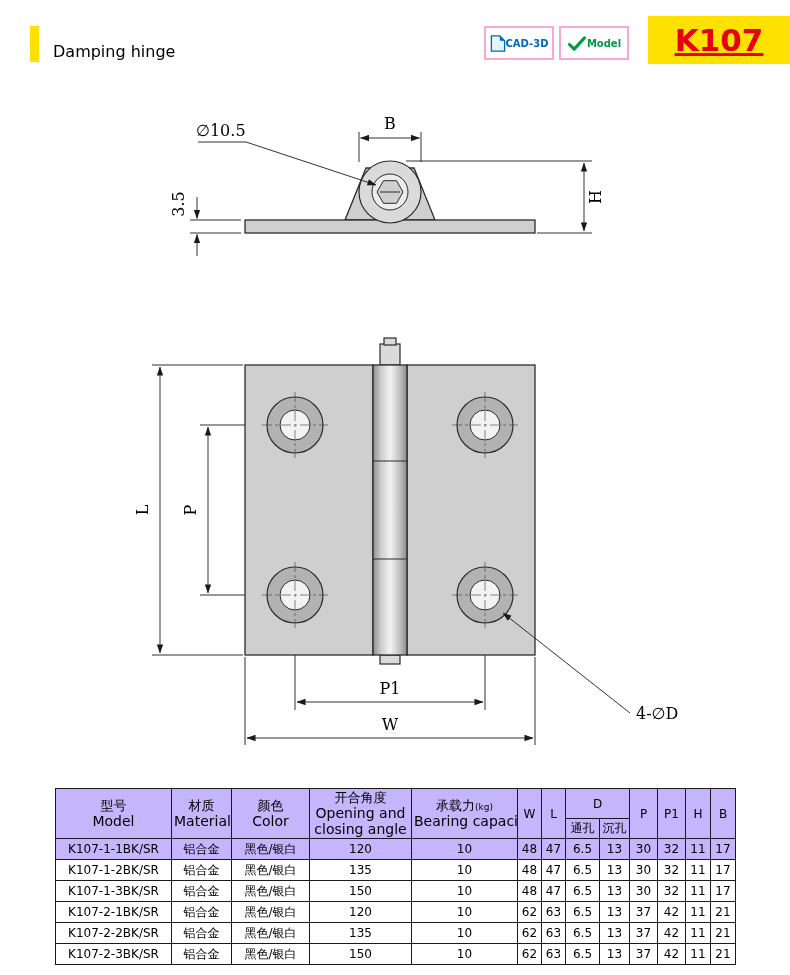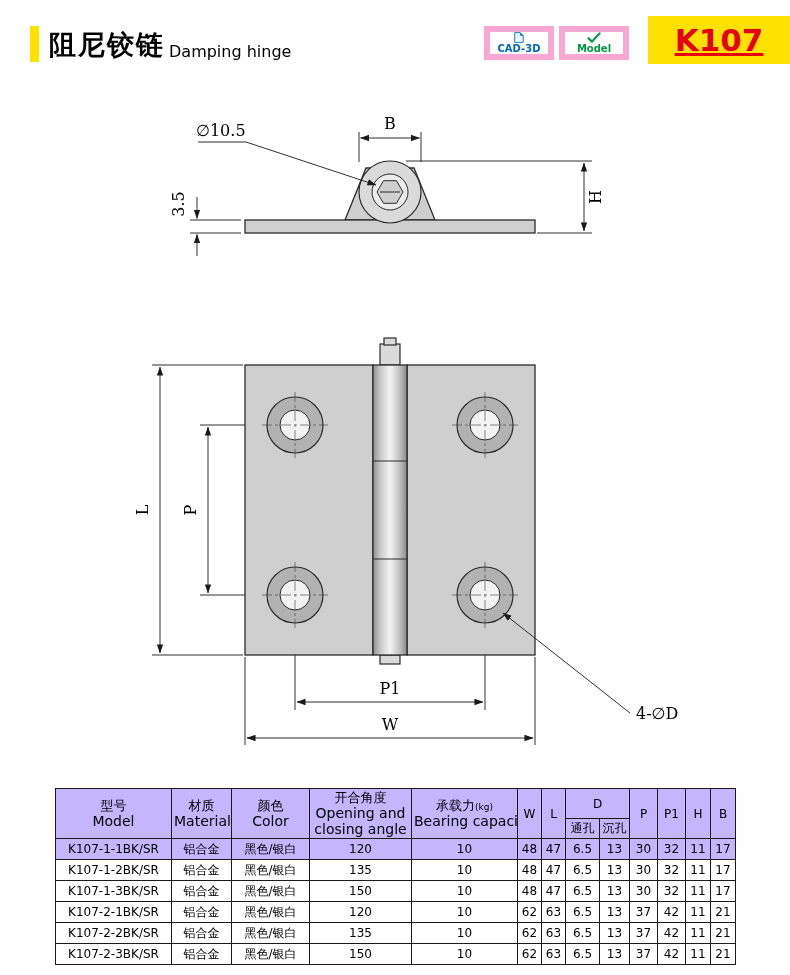--- a/index.html
+++ b/index.html
@@ -7,22 +7,22 @@
   body { font-family:"DejaVu Sans","Liberation Sans",sans-serif; color:#000; }
   .page { position:relative; width:790px; height:975px; background:#fff; overflow:hidden; }
 
   
   .hdr { position:absolute; top:0; left:0; width:790px; height:90px; }
   .title-block { position:absolute; left:30px; top:26px; display:flex; align-items:center; }
   .accent { width:9px; height:36px; background:#ffe100; margin-right:10px; }
   .title-zh { font-size:27px; font-weight:bold; letter-spacing:2px; line-height:1; }
   .title-en { font-size:16px; margin-left:4px; align-self:flex-end; padding-bottom:1px; }
   .badges { position:absolute; left:484px; top:26px; display:flex; gap:5px; }
-  .badge { width:70px; height:34px; border:6px solid #f9a8d4; background:#fff;
-           display:flex; flex-direction:column; align-items:center; justify-content:center; }
+  .badge { width:70px; height:34px; border:2px solid #f9a8d4; background:#fff;
+           display:flex; flex-direction:row; align-items:center; justify-content:center; }
   .badge .lbl { font-size:10px; font-weight:bold; line-height:1.1; }
   .badge.cad .lbl { color:#0068b7; }
   .badge.rohs .lbl { color:#009944; }
   .code { position:absolute; right:0; top:16px; width:142px; height:48px; background:#ffe100;
           color:#e60012; font-size:31px; font-weight:bold;
           display:flex; align-items:center; justify-content:center;text-decoration:underline; }
 
   
   .svg1 { position:absolute; left:140px; top:112px; }
   .svg2 { position:absolute; left:100px; top:330px; }
@@ -52,21 +52,20 @@
   .spec tr.hl td { background:#c4b5fd; }
 </style>
 </head>
 <body>
 
 <div class="page">
 
   <div class="hdr">
     <div class="title-block">
       <span class="accent"></span>
-      <span class="title-zh">阻尼铰链</span>
       <span class="title-en">Damping hinge</span>
     </div>
 
     <div class="badges">
       <div class="badge cad">
         <svg width="16" height="17" viewBox="0 0 16 18">
           <path d="M1 1 h9 l5 5 v11 h-14 z" fill="#e8f4fd" stroke="#0068b7" stroke-width="1.4"></path>
           <path d="M10 1 l5 5 h-5 z" fill="#0068b7"></path>
         </svg>
         <span class="lbl">CAD-3D</span>

